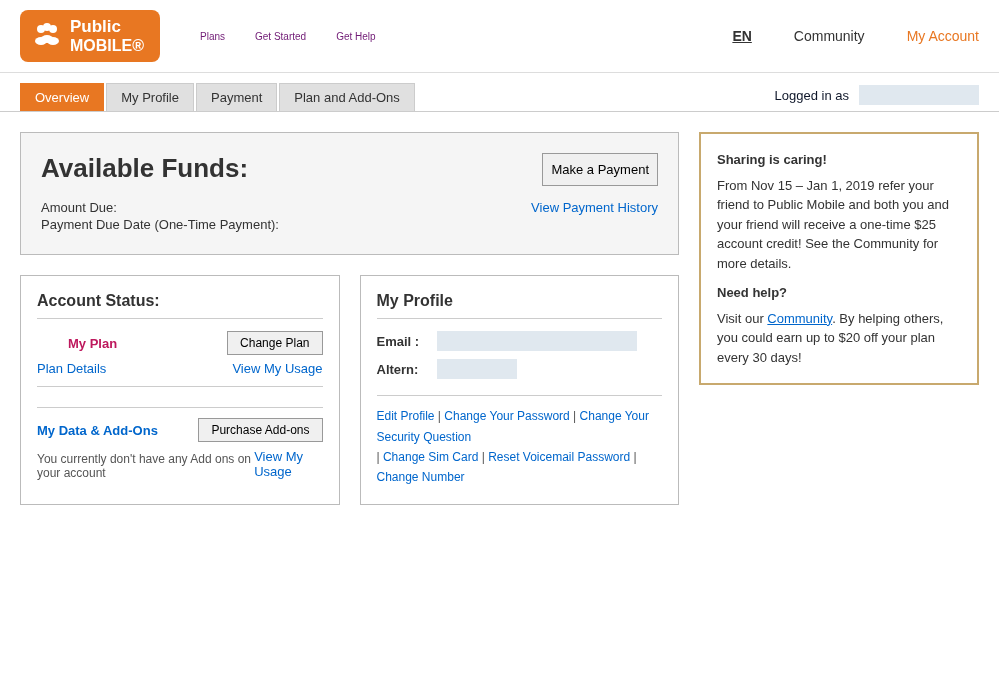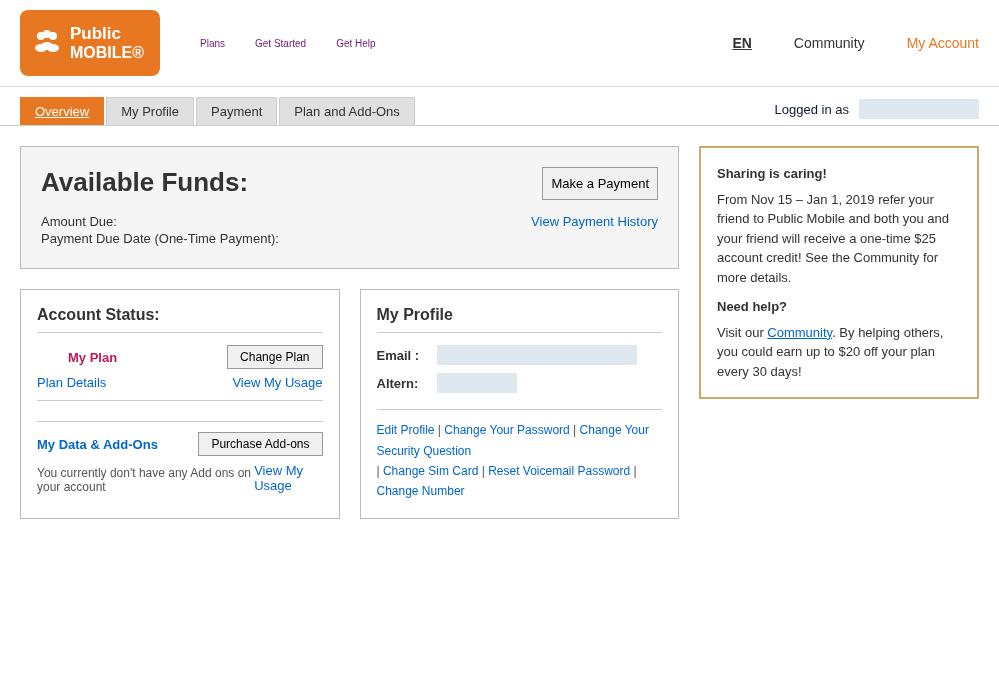--- a/index.html
+++ b/index.html
@@ -1,34 +1,34 @@
 <!DOCTYPE html>
 <html><head>
   <meta charset="utf-8">
   <style>
     * { box-sizing: border-box; margin: 0; padding: 0; }
     body { font-family: Arial, sans-serif; font-size: 13px; color: #333; background: #fff; }
 
     
     .header { display: flex; align-items: center; padding: 10px 20px; border-bottom: 1px solid #ddd; }
-    .logo { background: #e87722; border-radius: 8px; padding: 15px 12px; display: flex; align-items: center; gap: 8px; margin-right: 40px; min-width: 140px; }
+    .logo { background: #e87722; border-radius: 8px; padding: 8px 12px; display: flex; align-items: center; gap: 8px; margin-right: 40px; min-width: 140px; }
     .logo-icon { color: white; font-size: 22px; }
     .logo-text { color: white; font-weight: bold; font-size: 16px; line-height: 1.1; }
     .nav { display: flex; gap: 30px; flex: 1; }
     .nav a { text-decoration: none; color: #701a75; font-size: 10px; font-weight: 500; }
     .header-right { display: flex; gap: 42px; align-items: flex-end; }
     .lang-btn { font-size: 14px; font-weight: bold; text-decoration: underline; color: #333; cursor: pointer; border: none; background: none; }
     .community-link { font-size: 14px; color: #333; text-decoration: none; }
     .myaccount-link { font-size: 14px; color: #e87722; font-weight: normal; text-decoration: none; }
 
     
     .tabs-section { padding: 10px 20px 0; display: flex; justify-content: space-between; align-items: flex-end; border-bottom: 1px solid #ccc; }
     .tabs { display: flex; gap: 2px; }
     .tab { padding: 6px 14px; font-size: 13px; cursor: pointer; border: 1px solid #ccc; border-bottom: none; background: #e0e0e0; color: #333; text-decoration: none; }
-    .tab.active { background: #e87722; color: white; border-color: #e87722; text-decoration: underline; }
+    .tab.active { background: #e87722; color: white; border-color: #e87722; }
     .logged-in { display: flex; align-items: center; gap: 10px; font-size: 13px; color: #0f172a; padding-bottom: 6px; }
     .logged-in-value { background: #e0e8ef; width: 120px; height: 20px; display: inline-block; }
 
     
     .main { display: flex; gap: 20px; padding: 20px; }
     .left-col { flex: 1; display: flex; flex-direction: column; gap: 20px; }
     .right-col { width: 280px; }
 
     
     .funds-box { border: 1px solid #bbb; background: #f5f5f5; padding: 20px; }

